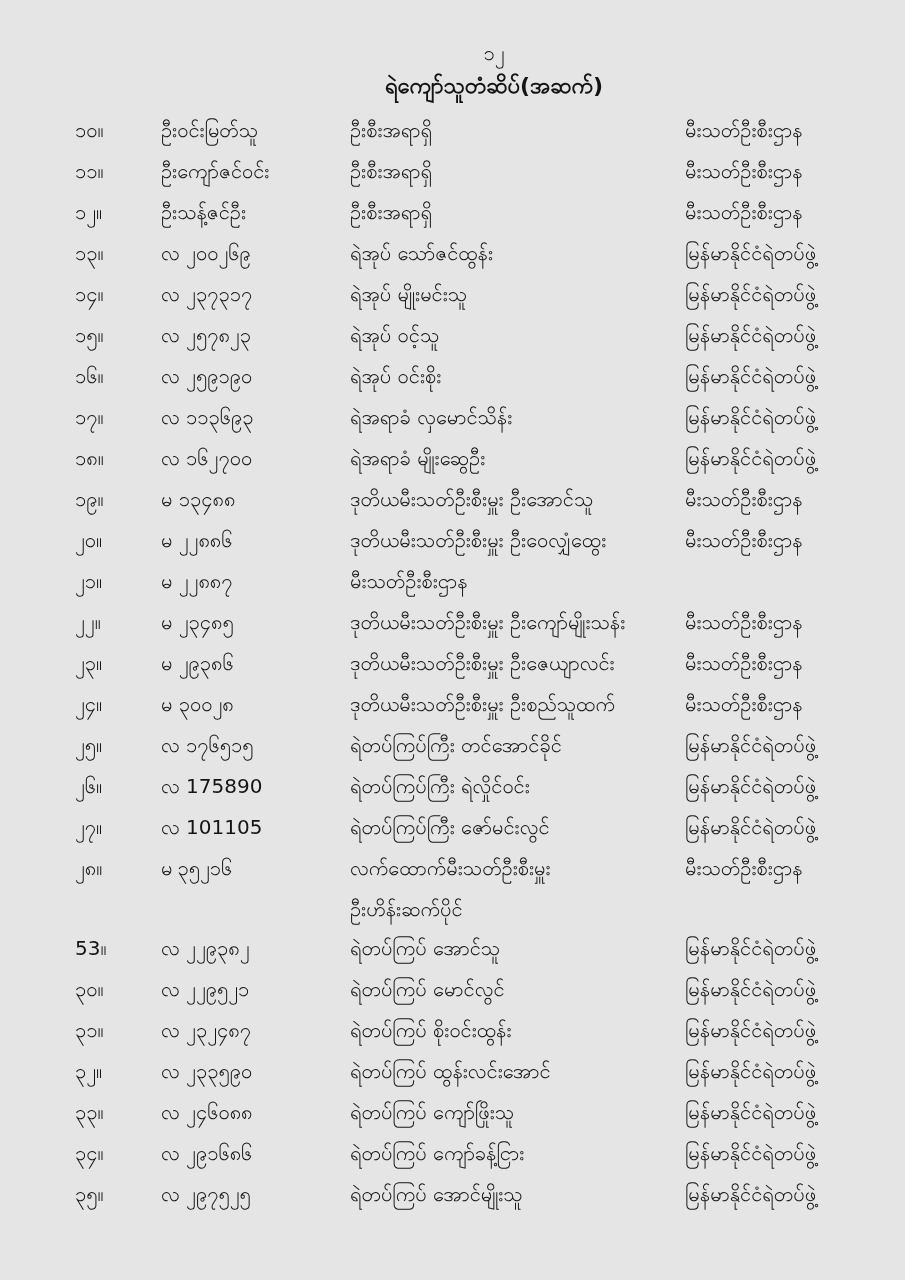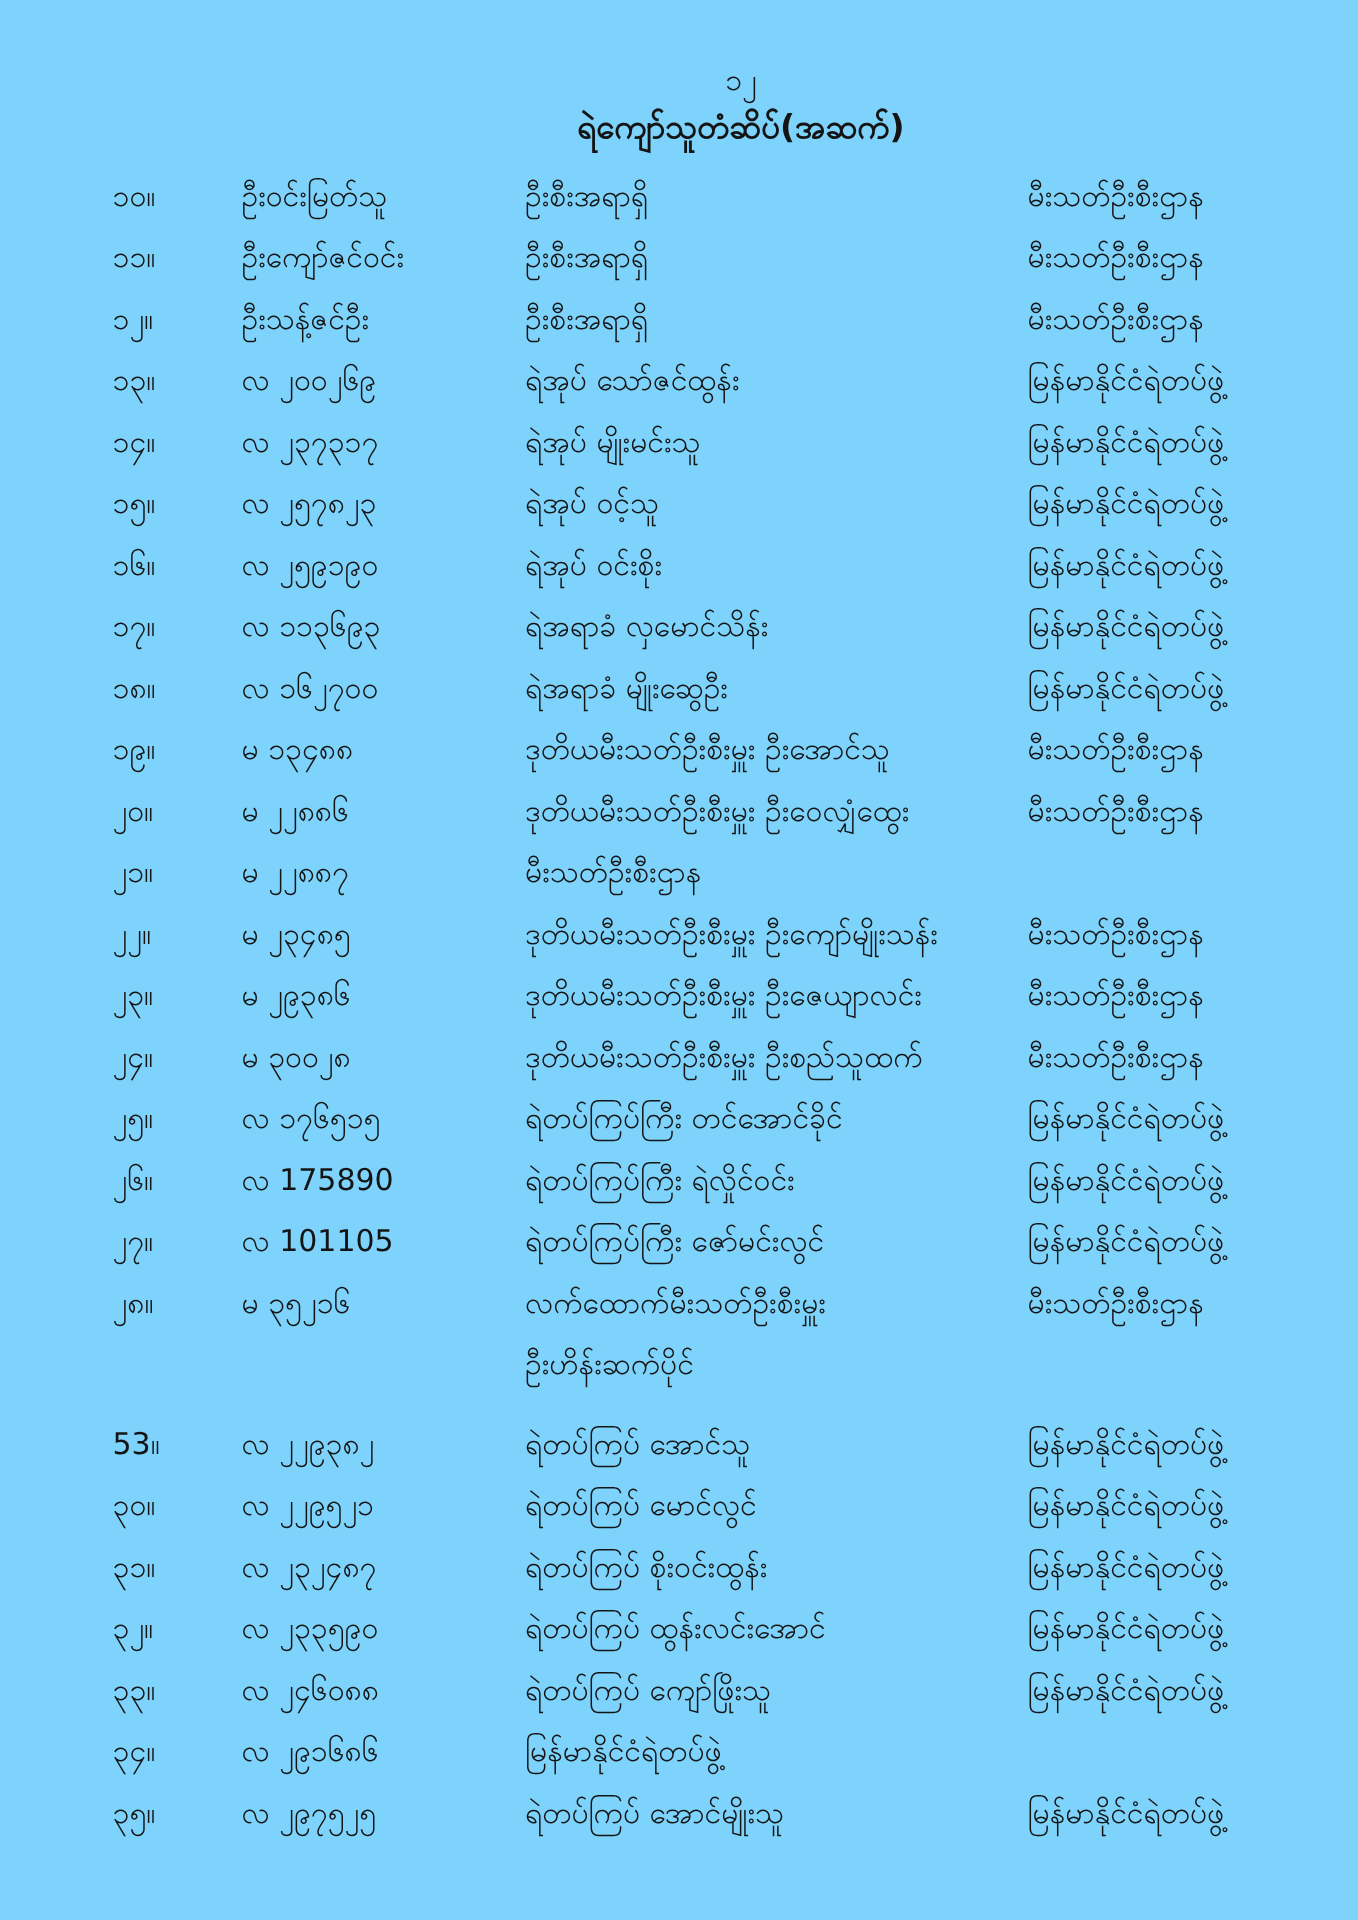--- a/index.html
+++ b/index.html
@@ -13,21 +13,21 @@
     overflow: hidden;
     color: #141414;
     font-family: "DejaVu Sans", sans-serif;
     -webkit-font-smoothing: antialiased;
   }
   .sheet {
     box-sizing: border-box;
     width: 905px;
     height: 1280px;
     padding: 40px 52px 20px 75px;
-    background: #7dd3fc;
+    background: #e5e5e5;
   }
   .page-number {
     text-align: center;
     transform: translateX(30px);
     font-size: 20px;
     line-height: 26px;
     margin-bottom: 4px;
   }
   .doc-title {
     text-align: center;
@@ -45,21 +45,21 @@
     grid-template-columns: 70px 173px 319px 1fr;
     column-gap: 16px;
     font-size: 20px;
     line-height: 29px;
     margin-bottom: 12px;
     white-space: nowrap;
   }
   .row .cell { overflow: visible; }
   .row .cell-no   { padding-right: 6px; }
   .row .cell-desc .line2 { display: block; margin-top: 12px; }
-  .row.two-line { margin-bottom: 24px; }
+  .row.two-line { margin-bottom: 10px; font-family: Liberation Serif, serif; }
 </style>
 </head>
 <body>
 
 <div class="sheet">
   <div class="page-number">၁၂</div>
   <div class="doc-title">ရဲကျော်သူတံဆိပ်(အဆက်)</div>
 
   <div class="roster">
       <div class="row">
@@ -201,20 +201,21 @@
   </div>
       <div class="row">
     <span class="cell cell-no">၃၃။</span>
     <span class="cell cell-id">လ ၂၄၆၀၈၈</span>
     <span class="cell cell-desc">ရဲတပ်ကြပ် ကျော်ဖြိုးသူ</span>
     <span class="cell cell-org">မြန်မာနိုင်ငံရဲတပ်ဖွဲ့</span>
   </div>
       <div class="row">
     <span class="cell cell-no">၃၄။</span>
     <span class="cell cell-id">လ ၂၉၁၆၈၆</span>
+    <span class="cell cell-desc">ရဲတပ်ကြပ် ကျော်ခန့်ငြား</span>
     <span class="cell cell-org">မြန်မာနိုင်ငံရဲတပ်ဖွဲ့</span>
   </div>
       <div class="row">
     <span class="cell cell-no">၃၅။</span>
     <span class="cell cell-id">လ ၂၉၇၅၂၅</span>
     <span class="cell cell-desc">ရဲတပ်ကြပ် အောင်မျိုးသူ</span>
     <span class="cell cell-org">မြန်မာနိုင်ငံရဲတပ်ဖွဲ့</span>
   </div>
     </div>
 </div>

